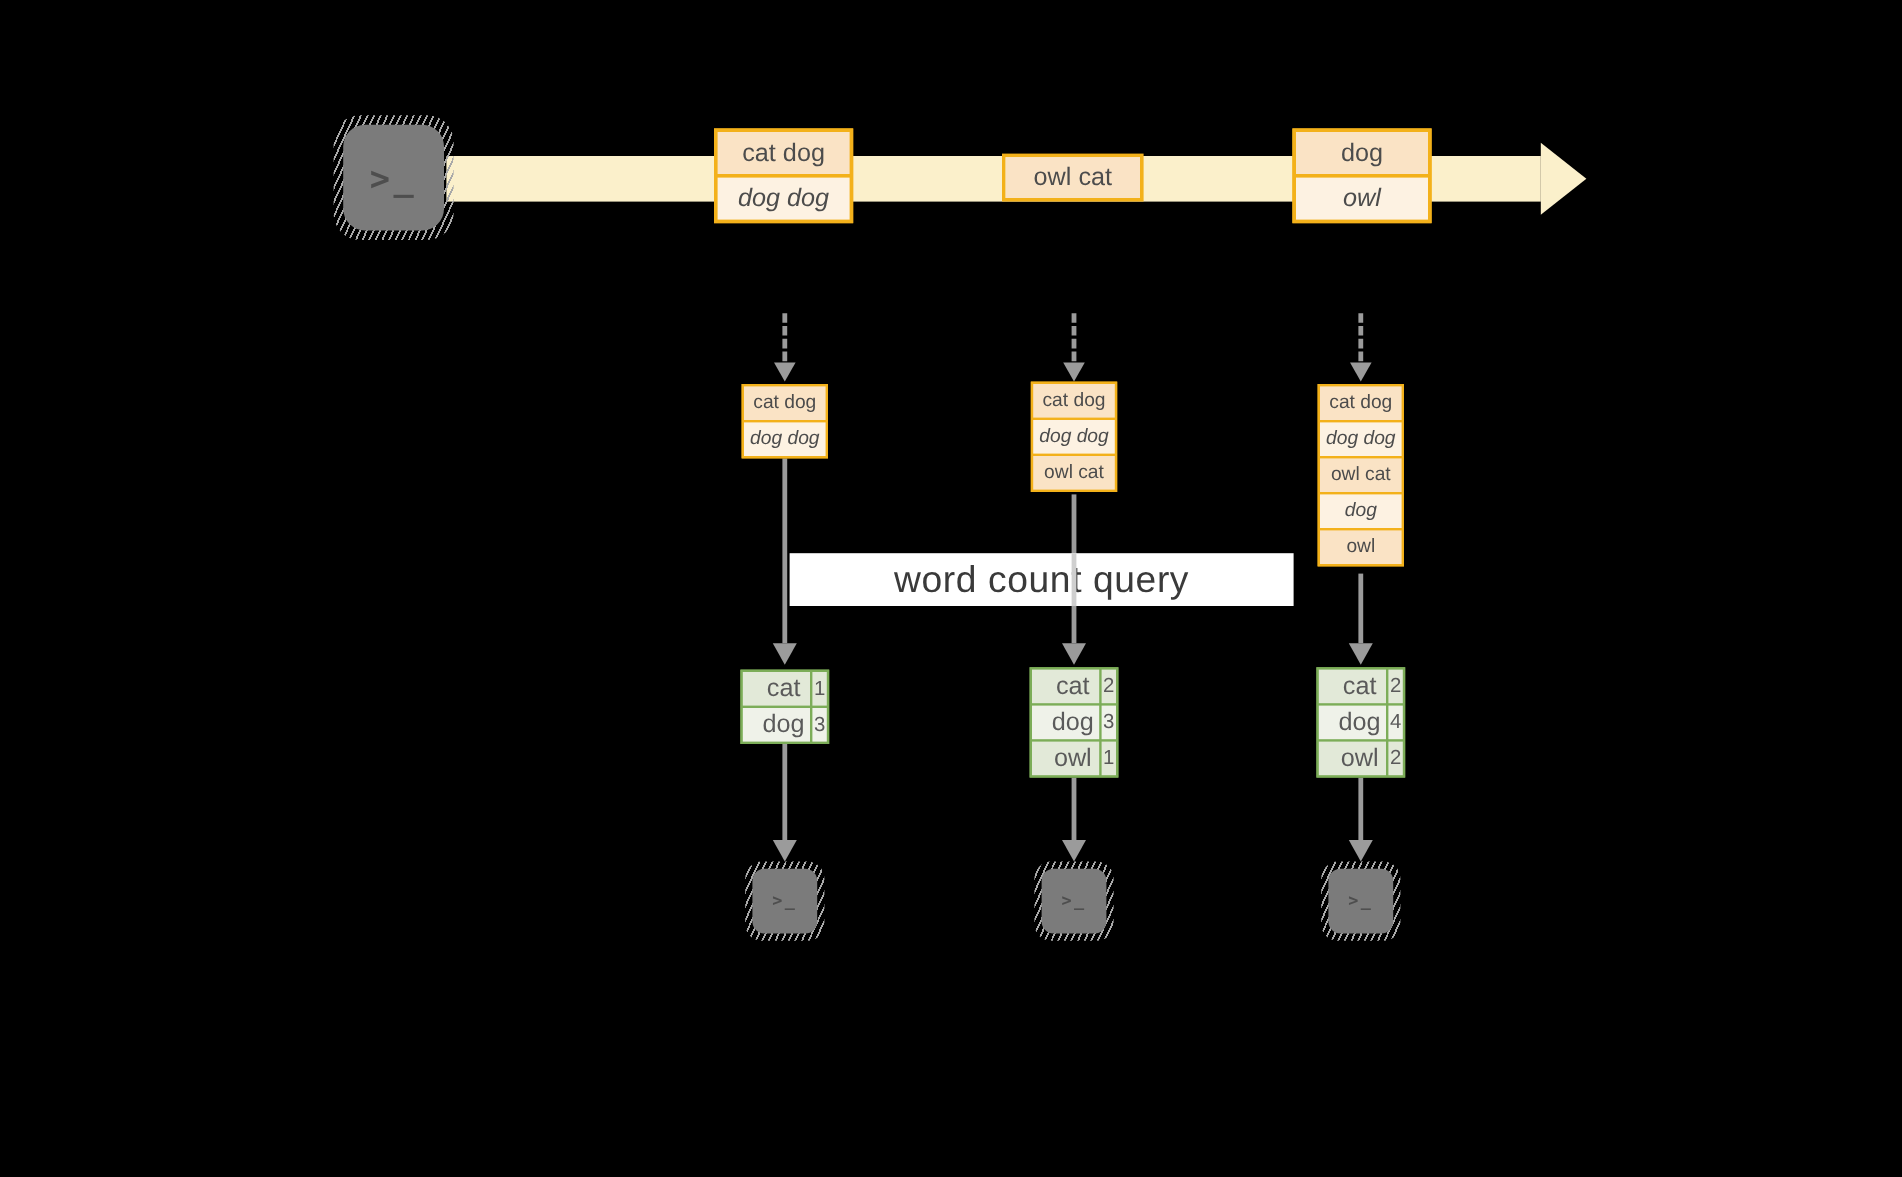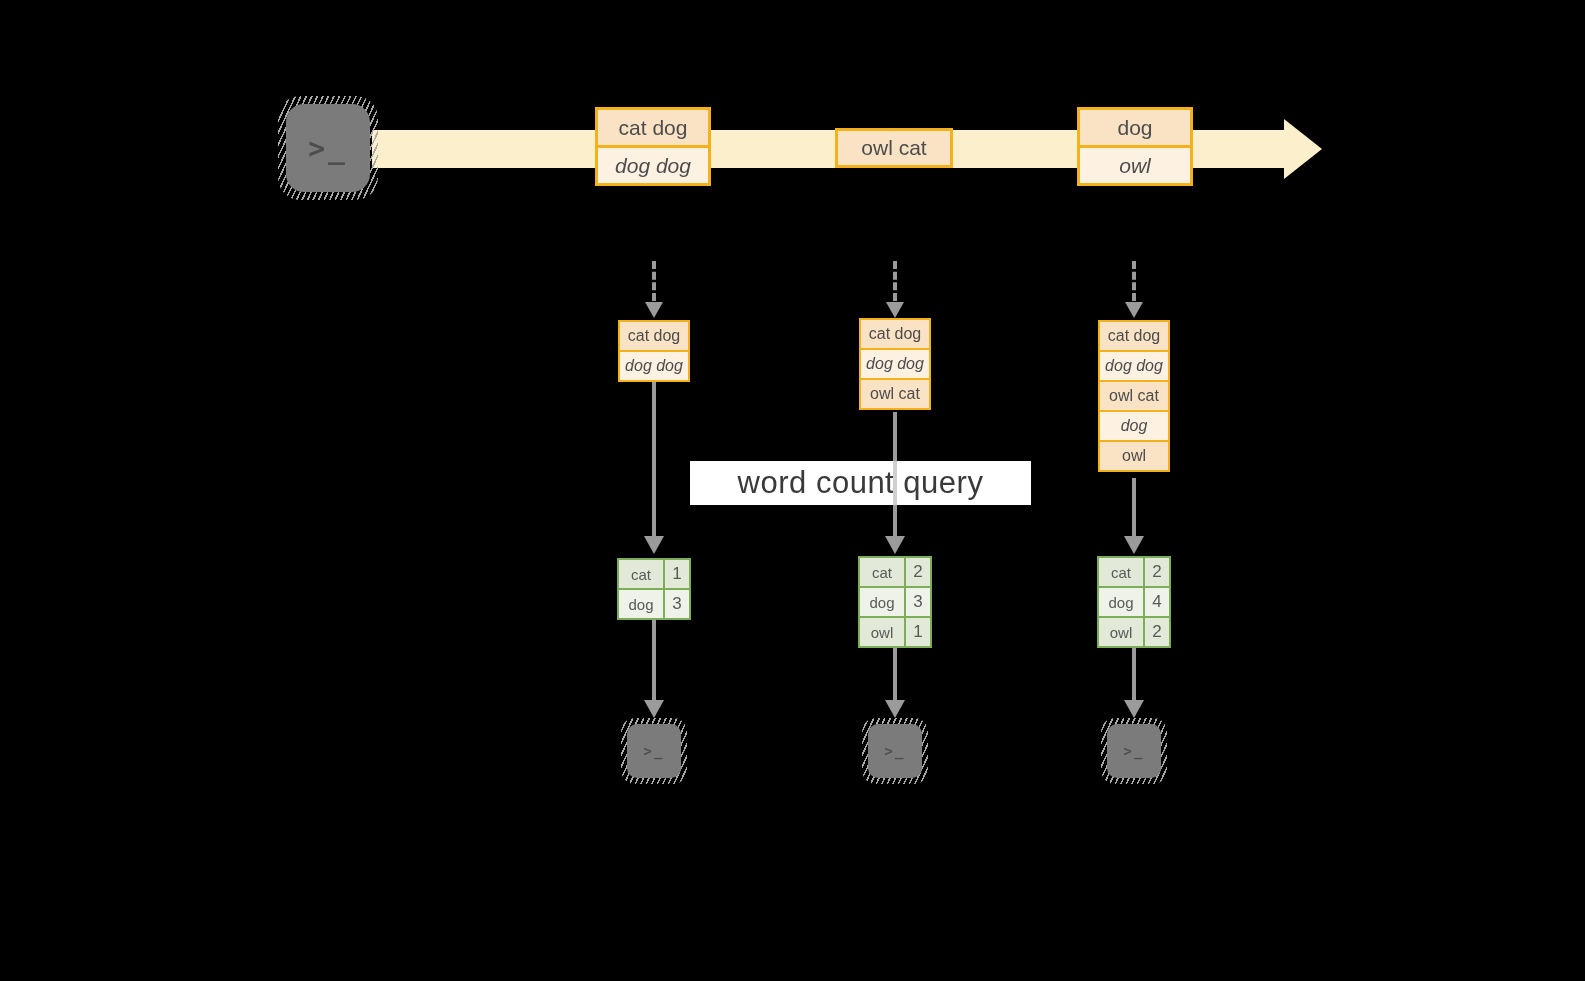--- a/index.html
+++ b/index.html
@@ -38,21 +38,21 @@
   
   .qlabel { background:#ffffff; display:flex; align-items:center; justify-content:center;
             font-size:31px; color:#3a3a3a; letter-spacing:0.5px; z-index:3; }
   .qlabel-line { width:4px; background:#cfcfcf; z-index:4; }
 
   
   .gtable { border:2px solid #7cad58; background:#7cad58; display:flex;
             flex-direction:column; gap:2px; z-index:5; box-sizing:border-box; width:74px; }
   .grow { display:flex; gap:2px; height:28px; }
   .gword { width:44px; display:flex; align-items:center; justify-content:center;
-           font-size:15px; color:#5a5a5a; }
+           font-size:21px; color:#5a5a5a;padding-left:12px; }
   .gnum { flex:1; display:flex; align-items:center; justify-content:center;
           font-size:17px; color:#5a5a5a; }
   .row-dark  > div { background:#e2e9d8; }
   .row-light > div { background:#eff2e9; }
 
   
   .hatch { background:repeating-linear-gradient(115deg, #a9a9a9 0 1.5px, transparent 1.5px 5px);
            border-radius:22px; z-index:5; }
   .term-inner { position:absolute; background:#7b7b7b; display:flex; align-items:center;
                 justify-content:center; color:#4e4e4e;
@@ -114,21 +114,21 @@
     <div class="scell fill-dark">owl</div>
   </div>
 
   <div class="abs grayline" style="left:652px;top:382px;height:154px"></div>
   <div class="abs grayhead" style="left:644px;top:536px"></div>
   <div class="abs grayline" style="left:893px;top:412px;height:124px"></div>
   <div class="abs grayhead" style="left:885px;top:536px"></div>
   <div class="abs grayline" style="left:1132px;top:478px;height:58px"></div>
   <div class="abs grayhead" style="left:1124px;top:536px"></div>
 
-  <div class="abs qlabel" style="left:690px;top:461px;width:341px;height:44px">word count query</div>
+  <div class="abs qlabel" style="left:658px;top:461px;width:420px;height:44px">word count query</div>
   <div class="abs qlabel-line" style="left:893px;top:461px;height:44px"></div>
 
   <div class="abs gtable" style="left:617px;top:558px">
     <div class="grow row-dark">
       <div class="gword">cat</div>
       <div class="gnum">1</div>
     </div>
     <div class="grow row-light">
       <div class="gword">dog</div>
       <div class="gnum">3</div>

